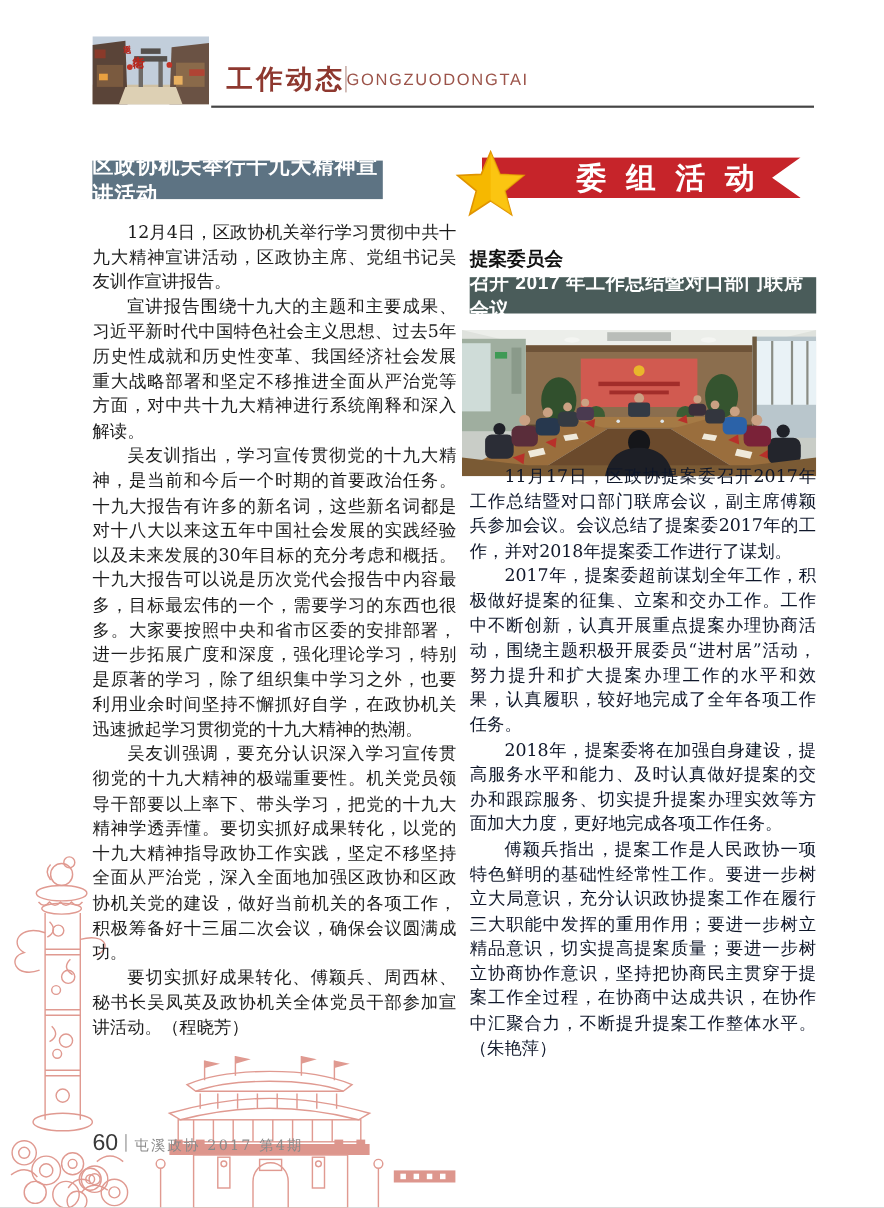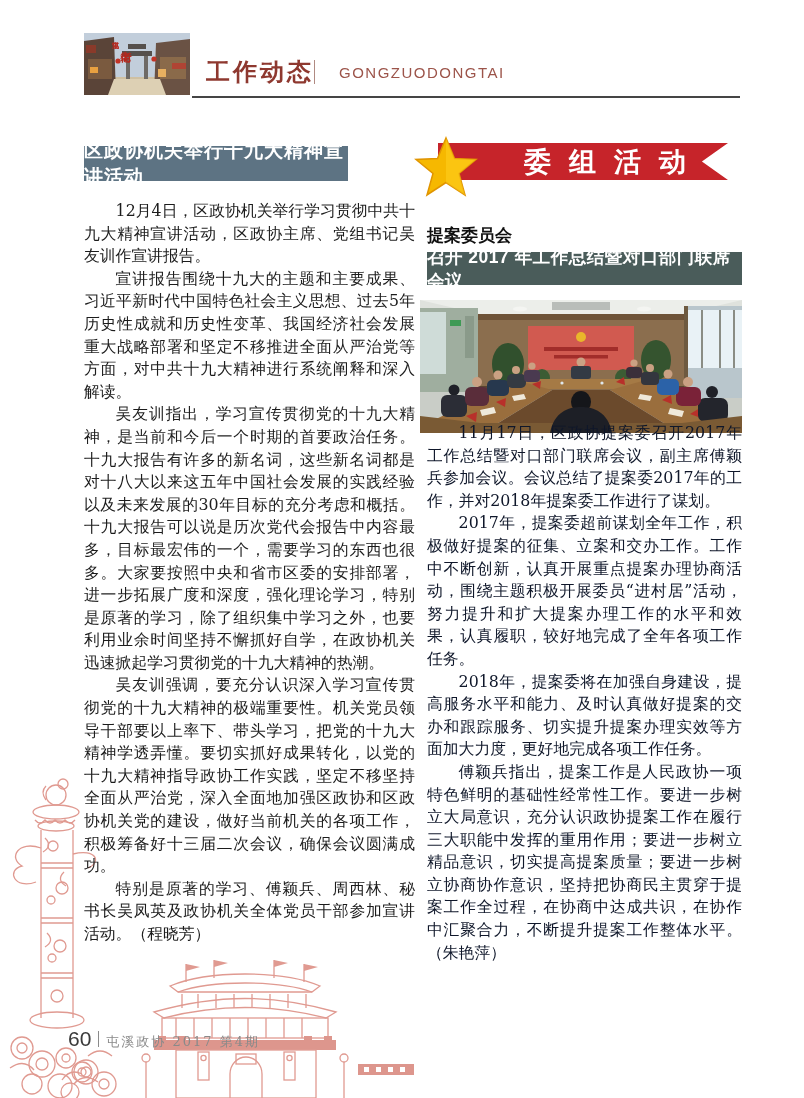--- a/index.html
+++ b/index.html
@@ -14,21 +14,21 @@
     position:absolute; left:112px; top:36px; writing-mode:vertical-rl;
     font-size:7px; color:#b5281e; font-weight:bold; line-height:1;
   }
   .photo-calligraphy {
     position:absolute; left:120px; top:42px; writing-mode:vertical-rl;
     font-size:11px; color:#b5281e; font-weight:bold; line-height:1;
   }
   .section-head { position:absolute; left:206px; top:56px; display:flex; align-items:center; }
   .section-title { font-size:24px; font-weight:bold; color:#8e382f; letter-spacing:3px; }
   .section-sep { width:1px; height:24px; background:#b08a82; }
-  .section-sub { font-family:"Liberation Sans","DejaVu Sans",sans-serif; font-size:15px; color:#9c544a; letter-spacing:1.5px;margin-left:24px; }
+  .section-sub { font-family:"Liberation Sans","DejaVu Sans",sans-serif; font-size:15px; color:#9c544a; letter-spacing:1.5px; }
   .header-rule { position:absolute; left:192px; top:96px; width:548px; height:2px; background:#454545; }
 
   
   .left-article-title {
     position:absolute; left:84px; top:146px; width:264px; height:35px;
     background:#5d7383; color:#ffffff;
     font-family:"Liberation Sans","DejaVu Sans",sans-serif; font-weight:bold; font-size:19px;
     display:flex; align-items:center; justify-content:center; letter-spacing:1px;
   }
   .left-col {
@@ -57,21 +57,21 @@
     color:#fff; font-family:"Liberation Sans","DejaVu Sans",sans-serif; font-weight:bold; font-size:17.5px;
     display:flex; align-items:center; justify-content:center; letter-spacing:0.5px;
   }
   .meeting-photo { position:absolute; left:420px; top:300px; width:322px; height:133px; }
   .right-col {
     position:absolute; left:427px; top:422px; width:315px; z-index:2;
     font-size:15.8px; line-height:22.6px; text-align:justify; color:#0f172a;
   }
 
   
-  .footer { position:absolute; left:68px; top:1027px; z-index:3; display:flex; align-items:baseline; }
+  .footer { position:absolute; left:84px; top:1027px; z-index:3; display:flex; align-items:baseline; }
   .page-num { font-family:"Liberation Sans","DejaVu Sans",sans-serif; font-size:21px; color:#3a3a3a; }
   .footer-sep { width:1px; height:16px; background:#8a8a8a; margin:0 7px; align-self:center; }
   .journal-name { font-size:13px; color:#8a8a8a; letter-spacing:2px; }
   .huabiao-watermark { position:absolute; left:0; top:768px; width:112px; height:330px; z-index:1; }
   .tiananmen-watermark { position:absolute; left:58px; top:952px; width:372px; height:146px; z-index:1; }
 </style>
 </head>
 <body>
 
 <div class="page">
@@ -105,21 +105,21 @@
   </div>
   <div class="header-rule"></div>
 
   <div class="left-article-title">区政协机关举行十九大精神宣讲活动</div>
 
   <div class="left-col">
     <p>12月4日，区政协机关举行学习贯彻中共十九大精神宣讲活动，区政协主席、党组书记吴友训作宣讲报告。</p>
     <p>宣讲报告围绕十九大的主题和主要成果、习近平新时代中国特色社会主义思想、过去5年历史性成就和历史性变革、我国经济社会发展重大战略部署和坚定不移推进全面从严治党等方面，对中共十九大精神进行系统阐释和深入解读。</p>
     <p>吴友训指出，学习宣传贯彻党的十九大精神，是当前和今后一个时期的首要政治任务。十九大报告有许多的新名词，这些新名词都是对十八大以来这五年中国社会发展的实践经验以及未来发展的30年目标的充分考虑和概括。十九大报告可以说是历次党代会报告中内容最多，目标最宏伟的一个，需要学习的东西也很多。大家要按照中央和省市区委的安排部署，进一步拓展广度和深度，强化理论学习，特别是原著的学习，除了组织集中学习之外，也要利用业余时间坚持不懈抓好自学，在政协机关迅速掀起学习贯彻党的十九大精神的热潮。</p>
     <p>吴友训强调，要充分认识深入学习宣传贯彻党的十九大精神的极端重要性。机关党员领导干部要以上率下、带头学习，把党的十九大精神学透弄懂。要切实抓好成果转化，以党的十九大精神指导政协工作实践，坚定不移坚持全面从严治党，深入全面地加强区政协和区政协机关党的建设，做好当前机关的各项工作，积极筹备好十三届二次会议，确保会议圆满成功。</p>
-    <p>特别是原著的学习、傅颖兵、周西林、秘书长吴凤英及政协机关全体党员干部参加宣讲活动。（程晓芳）</p>
+    <p>要切实抓好成果转化、傅颖兵、周西林、秘书长吴凤英及政协机关全体党员干部参加宣讲活动。（程晓芳）</p>
   </div>
 
   <div class="ribbon-wrap">
     <div class="ribbon">委组活动</div>
     <svg class="ribbon-star" viewBox="0 0 64 62">
       <polygon points="32,2 40.5,22.5 62,23.5 45,37.5 51,59 32,46.5 13,59 19,37.5 2,23.5 23.5,22.5" fill="#f6b800" stroke="#e09400" stroke-width="1.5"></polygon>
       <polygon points="32,2 40.5,22.5 62,23.5 45,37.5 51,59 32,46.5" fill="#ffcf1f" opacity="0.55"></polygon>
     </svg>
   </div>
 

